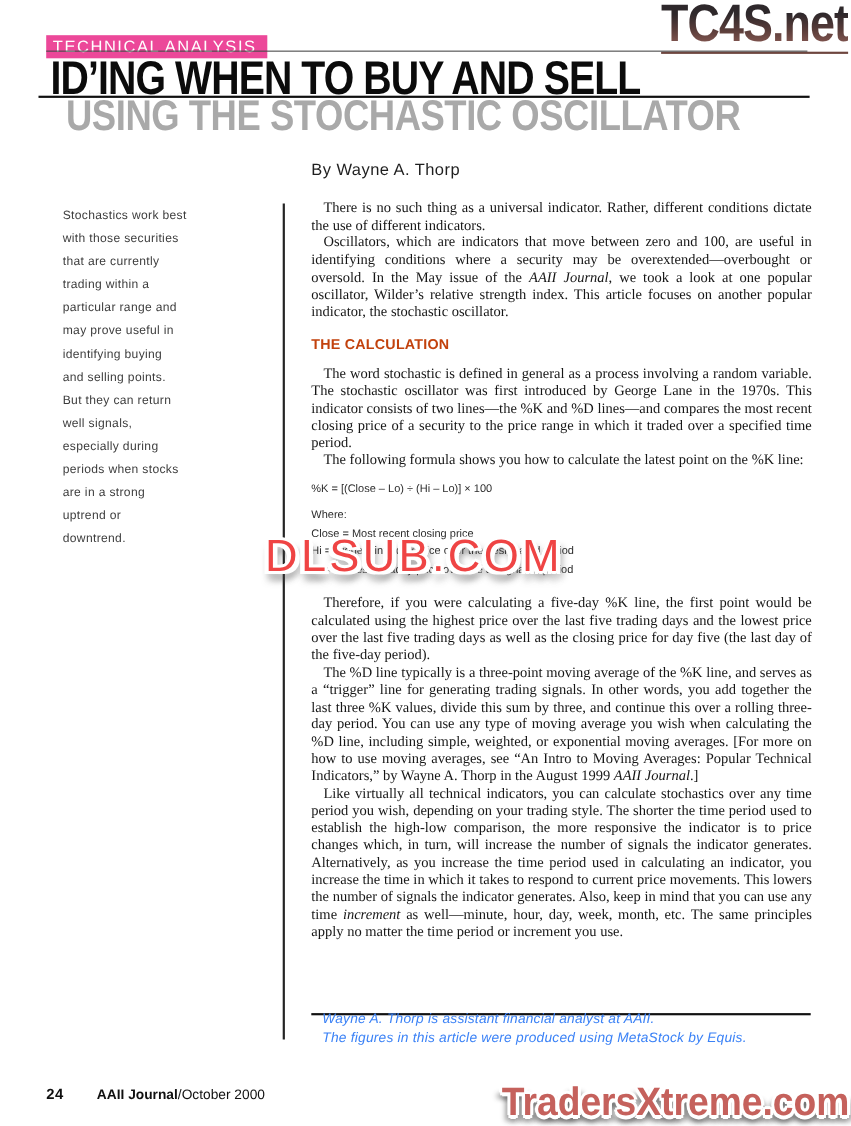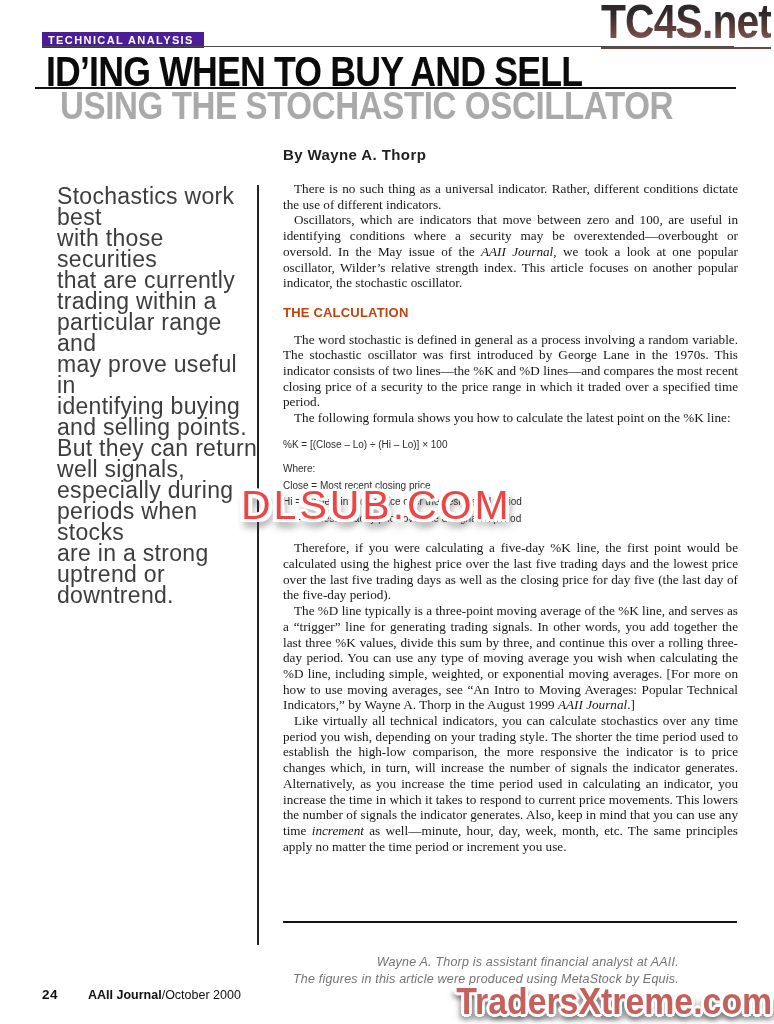--- a/index.html
+++ b/index.html
@@ -1,52 +1,52 @@
 <!DOCTYPE html>
 <html><head>
 <meta charset="utf-8">
 <style>
   html,body{margin:0;padding:0;background:#fff;}
   .page{position:relative;width:774px;height:1024px;background:#ffffff;overflow:hidden;
         font-family:"Liberation Sans",sans-serif;}
 
   
-  .kicker{position:absolute;left:42px;top:32px;background:#4c1d95;color:#fff;
-          font-size:11px;font-weight:bold;letter-spacing:1.4px;padding:2px 10px 2px 6px;
+  .kicker{position:absolute;left:42px;top:32px;background:#ec4899;color:#fff;
+          font-size:15px;font-weight:normal;letter-spacing:1.4px;padding:2px 10px 2px 6px;
           white-space:nowrap;}
   .header-rule{position:absolute;left:42px;top:46px;width:692px;height:1px;background:#4a4a4a;}
   .title{position:absolute;left:46px;top:50px;font-size:43px;font-weight:bold;color:#0b0b0b;
          letter-spacing:-1px;line-height:1;white-space:nowrap;
          transform:scaleX(.83);transform-origin:left top;}
   .title-rule{position:absolute;left:35px;top:87px;width:701px;height:2px;background:#101010;}
   .subtitle{position:absolute;left:60px;top:86px;font-size:39px;font-weight:bold;color:#a9a9a9;
             letter-spacing:-.5px;line-height:1;white-space:nowrap;
             transform:scaleX(.85);transform-origin:left top;}
-  .byline{position:absolute;left:283px;top:146px;font-size:15px;color:#1f1f1f;letter-spacing:.4px;font-weight:bold;}
+  .byline{position:absolute;left:283px;top:146px;font-size:15px;color:#1f1f1f;letter-spacing:.4px;}
 
   
-  .pull-quote{position:absolute;left:57px;top:186px;width:205px;font-size:23px;
+  .pull-quote{position:absolute;left:57px;top:186px;width:205px;font-size:11px;
               line-height:21px;color:#3d3d3d;letter-spacing:.3px;}
   .divider{position:absolute;left:257px;top:185px;width:2px;height:760px;background:#242424;}
 
   
   .article{position:absolute;left:283px;top:181px;width:455px;
            font-family:"Liberation Serif",serif;font-size:13.2px;line-height:15.7px;
            color:#161616;text-align:justify;}
   .body-para{margin:0;text-indent:11px;}
   .section-heading{font-family:"Liberation Sans",sans-serif;font-size:13px;font-weight:bold;
                    letter-spacing:.2px;color:#c2410c;margin:14px 0 11px 0;text-align:left;text-indent:0;}
   .formula{font-family:"Liberation Sans",sans-serif;font-size:10px;line-height:16.5px;
            color:#2c2c2c;margin:11px 0 13px 0;text-align:left;}
   .formula-line.where{margin-top:8px;}
 
   
   .footnote-rule{position:absolute;left:283px;top:921px;width:454px;height:2px;background:#111;}
-  .footnote{position:absolute;left:293px;top:954px;font-size:12.5px;font-style:italic;
-            color:#737373;line-height:17px;letter-spacing:.2px;text-align:right;}
+  .footnote{position:absolute;left:293px;top:918px;font-size:12.5px;font-style:italic;
+            color:#3b82f6;line-height:17px;letter-spacing:.2px;}
   .footer{position:absolute;left:42px;top:987px;font-size:12.5px;color:#101010;white-space:nowrap;}
   .page-num{font-weight:bold;font-size:13.5px;margin-right:30px;letter-spacing:.5px;}
   .journal{font-weight:bold;}
 
   
   .wm-top{position:absolute;right:3px;top:-2px;font-size:48px;font-weight:bold;line-height:1;
           letter-spacing:-1px;white-space:nowrap;transform:scaleX(.85);transform-origin:right top;
           background:linear-gradient(180deg,#2e282b 30%,#5a3d3a 60%,#936059 95%);
           -webkit-background-clip:text;background-clip:text;color:transparent;
           border-bottom:2px solid #6e463f;padding-bottom:1px;}

